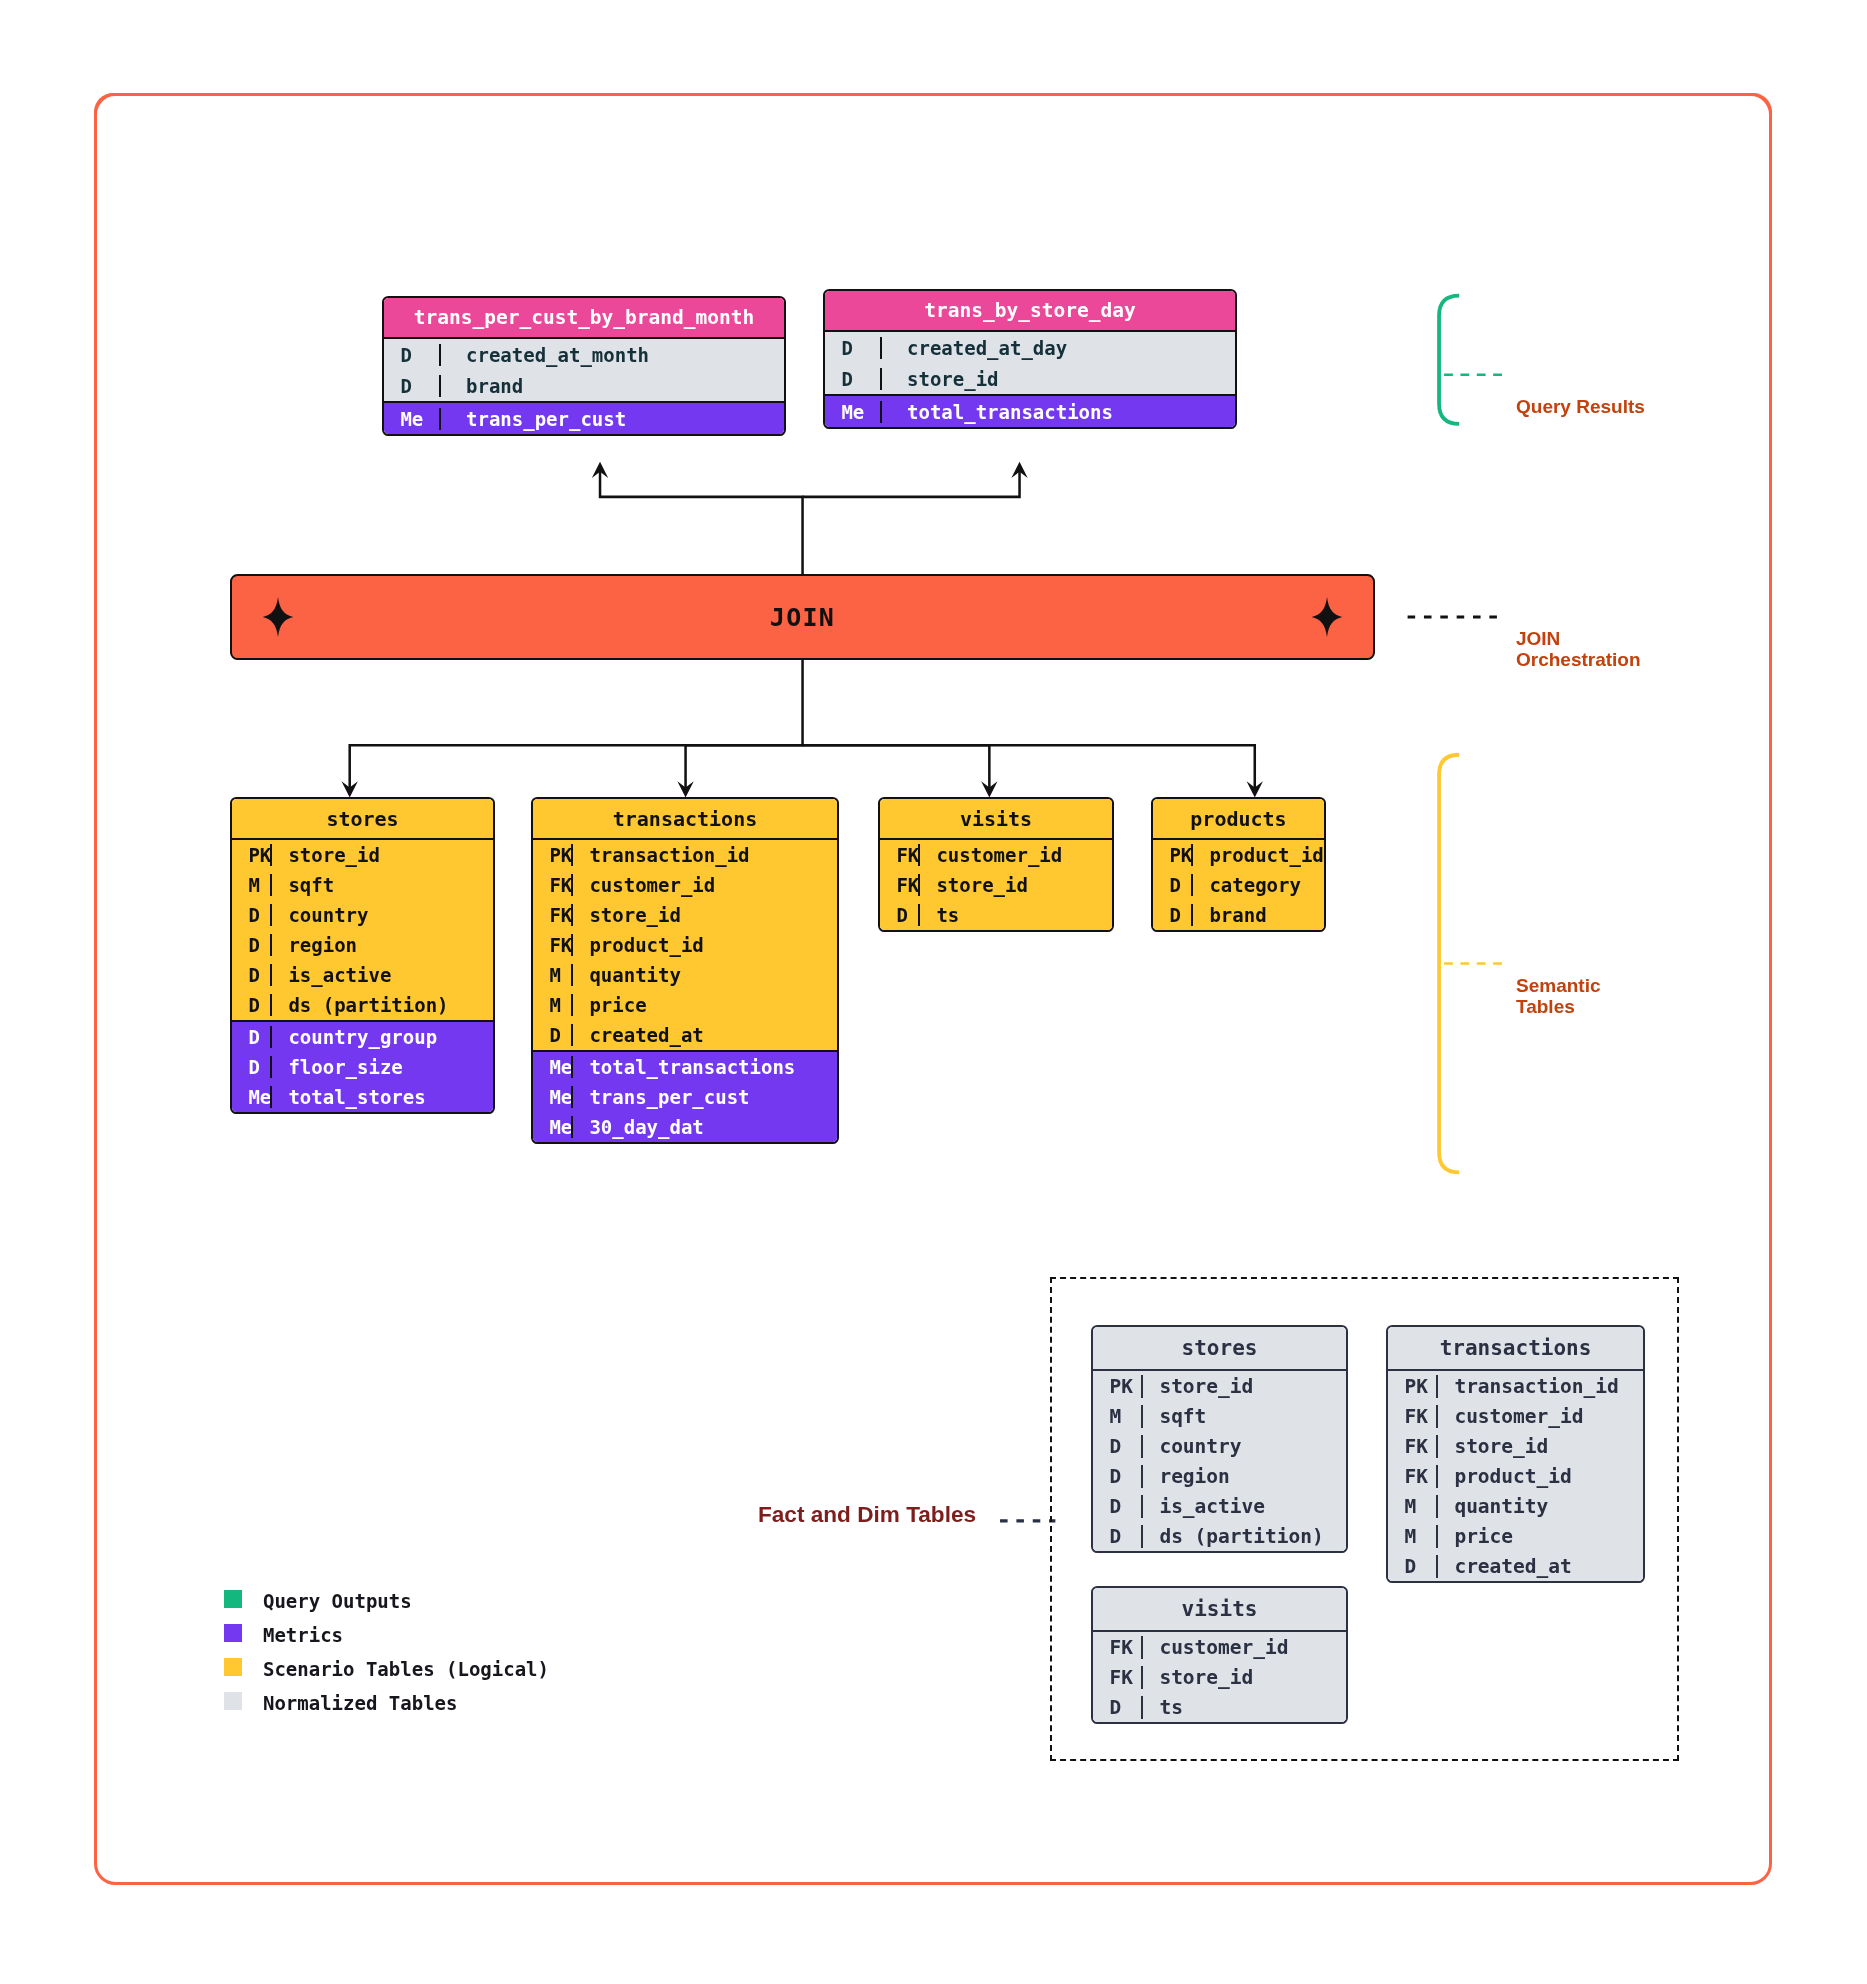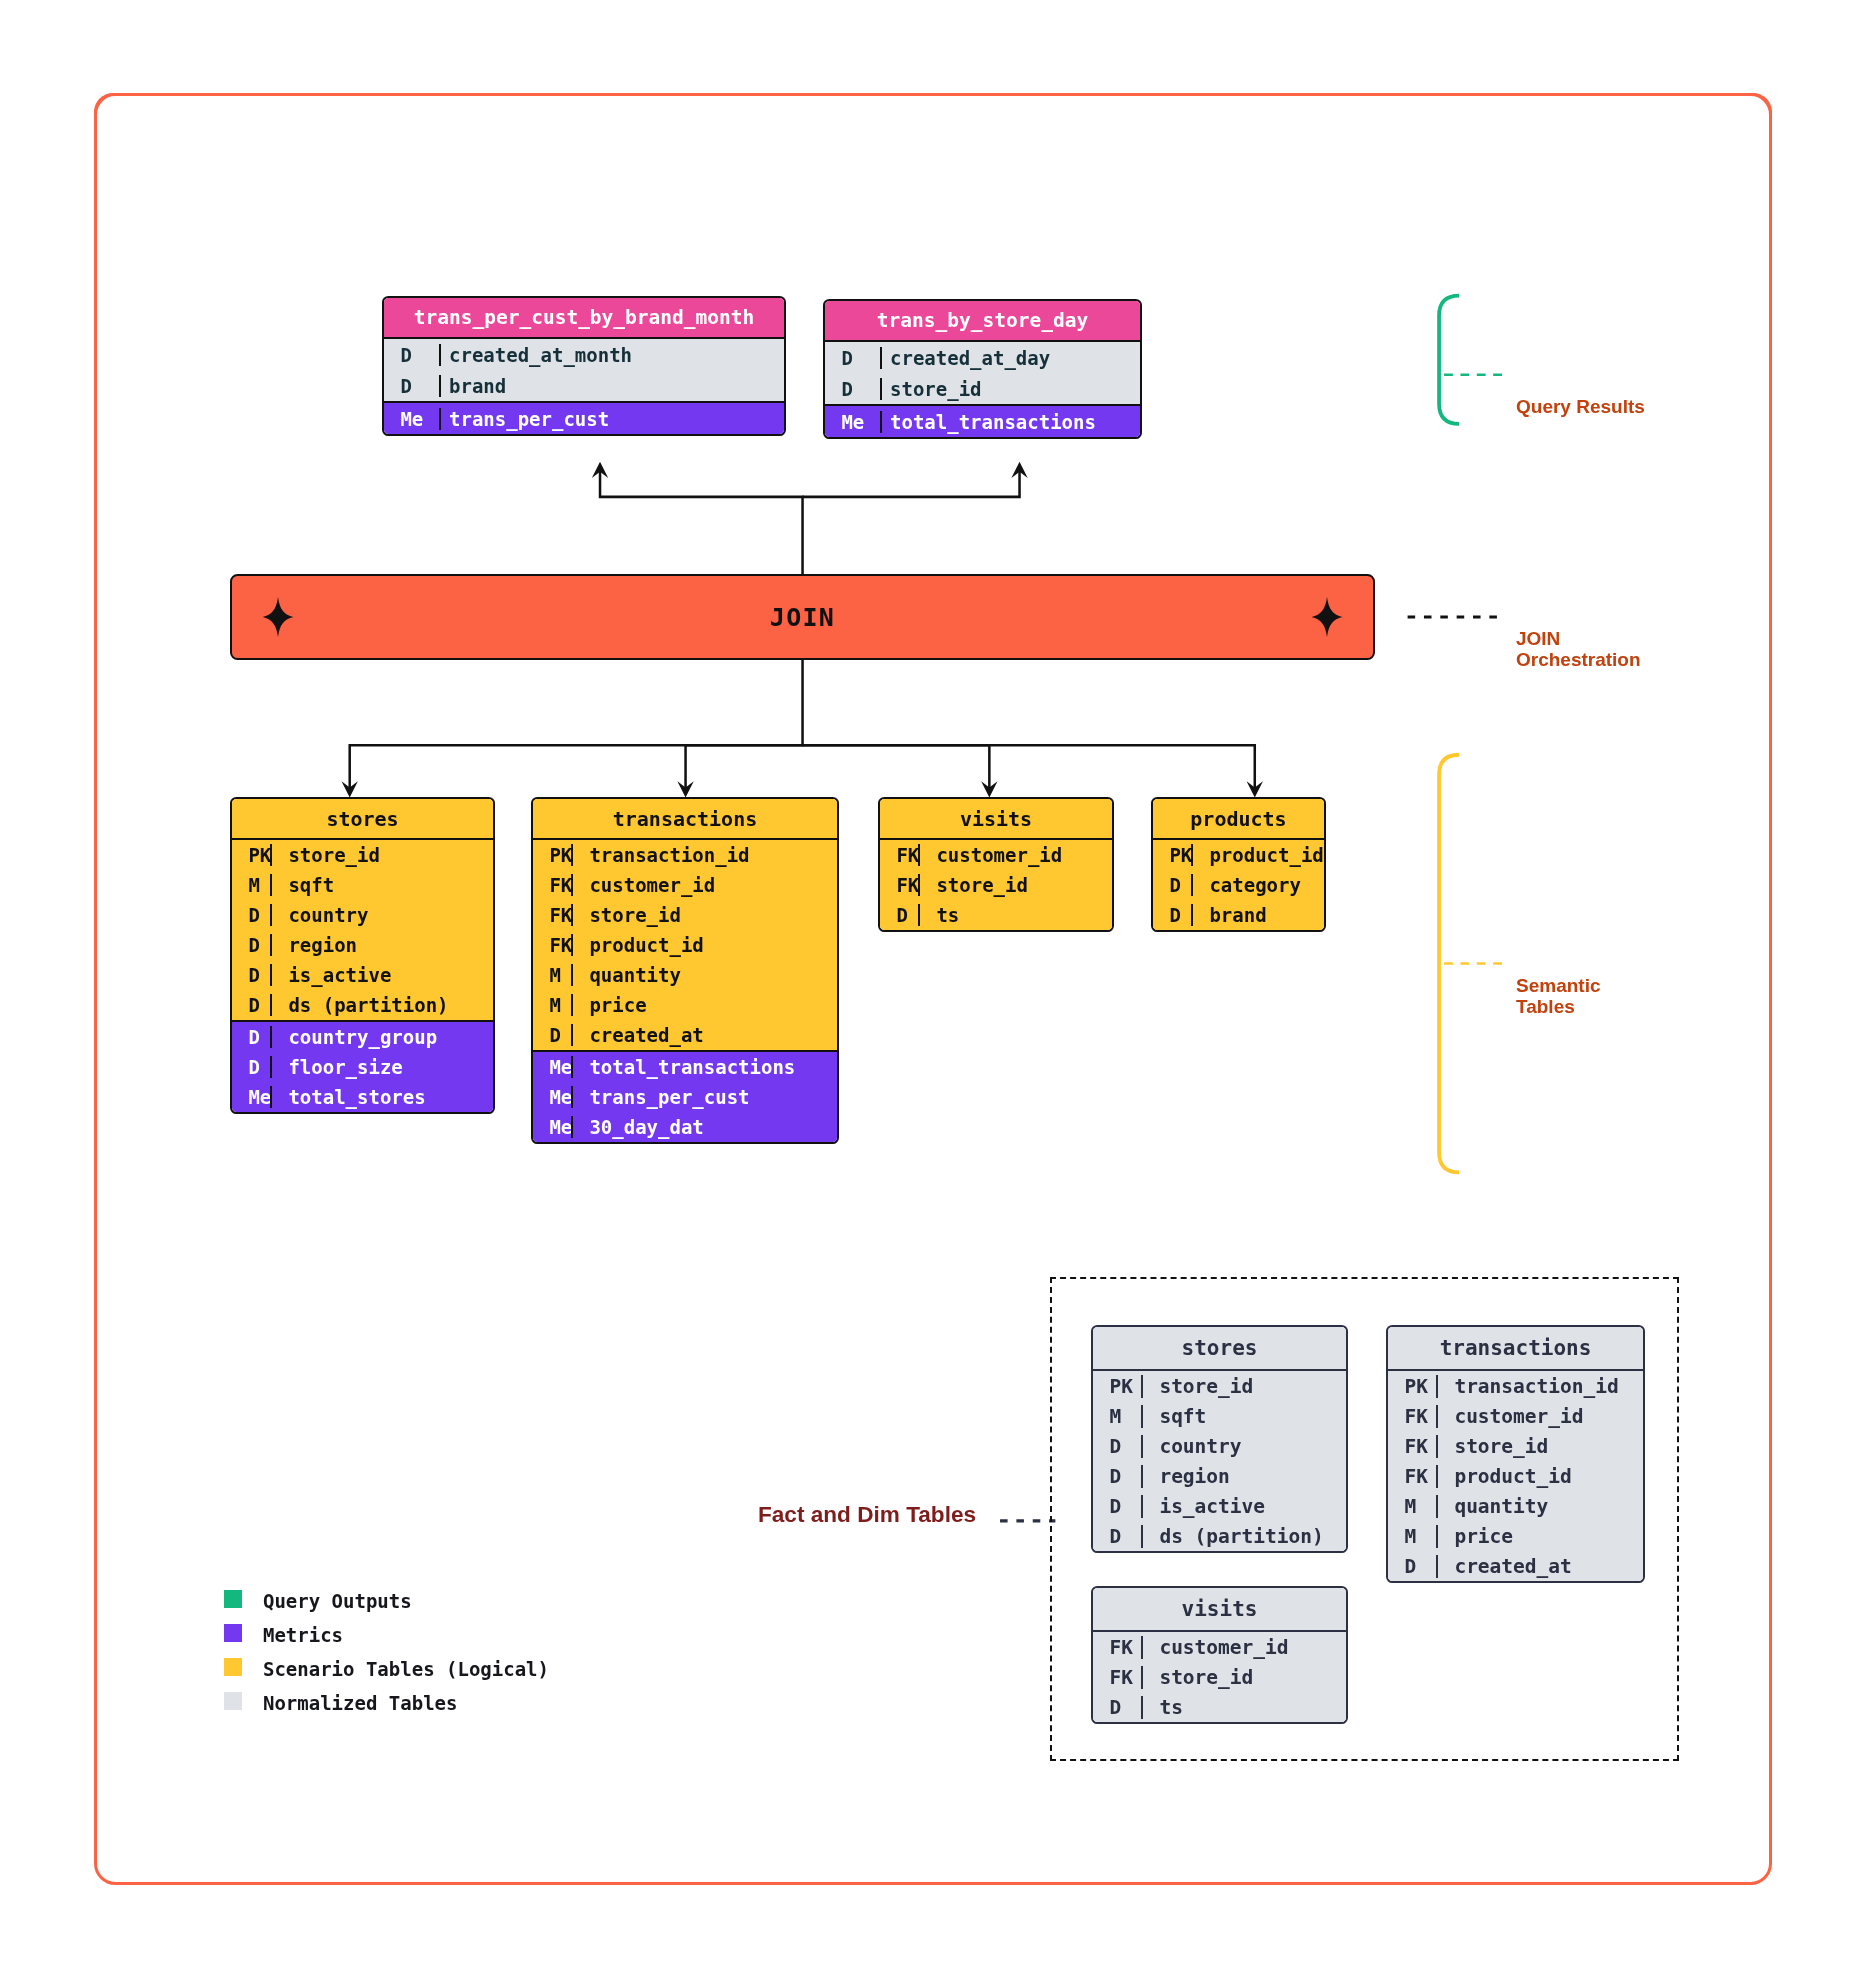--- a/index.html
+++ b/index.html
@@ -39,21 +39,21 @@
   .tbl .v{flex:1 1 auto;font-weight:bold;box-sizing:border-box;}
   .sep-h{border-top:2.5px solid #111;}
   .sep-v{border-left:2.5px solid #111;}
 
   
   .q .hdr{background:#ec4899;color:#fff;font-size:19.5px;height:39px;}
   .q .grp-dim{background:#DFE3E8;color:#16303a;}
   .q .grp-met{background:#7438F0;color:#fff;}
   .q .row{height:31px;font-size:19px;}
   .q .k{width:55px;padding-left:16.4px;}
-  .q .v{padding-left:8px;}
+  .q .v{padding-left:25px;}
 
   
   .s .hdr{background:#FFC831;color:#111;font-size:20px;height:39px;}
   .s .grp-dim{background:#FFC831;color:#111;}
   .s .grp-met{background:#7438F0;color:#fff;}
   .s .row{height:30px;font-size:19px;}
   .s .k{width:38px;padding-left:16.4px;}
   .s .v{padding-left:16.4px;}
 
   
@@ -156,21 +156,21 @@
     </div>
   </div>
   <div class="body grp-met sep-h">
     <div class="row">
       <div class="k mono">Me</div>
       <div class="v mono sep-v">trans_per_cust</div>
     </div>
   </div>
 </div>
 
-<div class="tbl q" style="left:823px;top:299px;width:319px;">
+<div class="tbl q" style="left:823px;top:289px;width:414px;">
   <div class="hdr mono">trans_by_store_day</div>
   <div class="body grp-dim sep-h">
     <div class="row">
       <div class="k mono">D</div>
       <div class="v mono sep-v">created_at_day</div>
     </div>
     <div class="row">
       <div class="k mono">D</div>
       <div class="v mono sep-v">store_id</div>
     </div>

